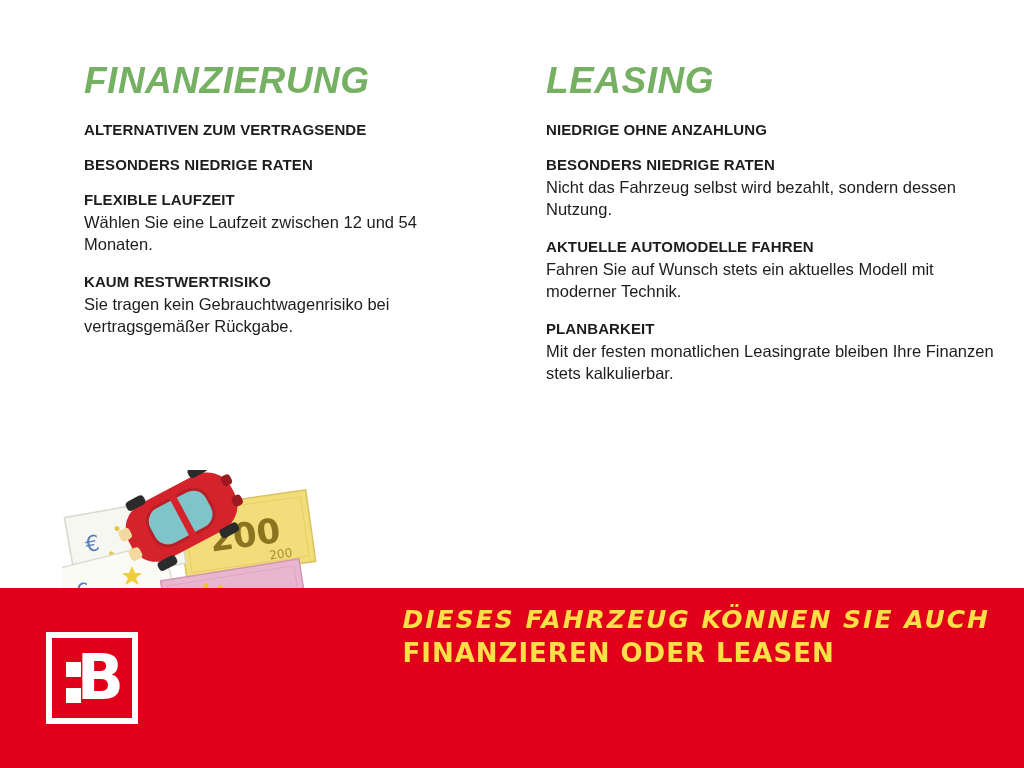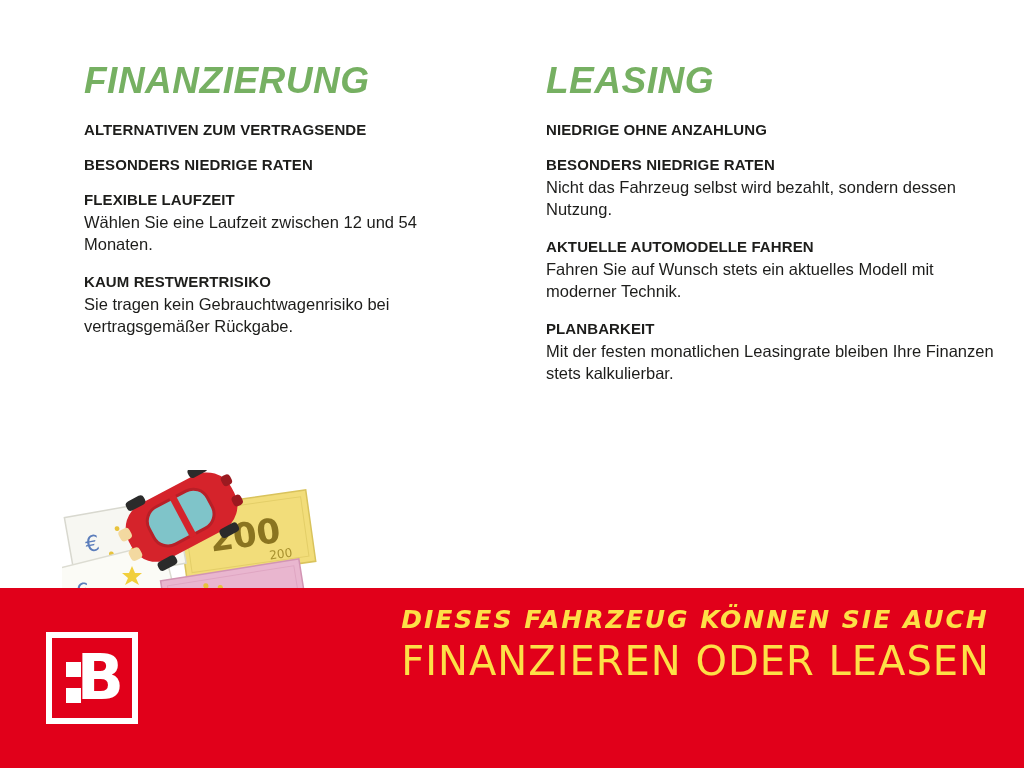--- a/index.html
+++ b/index.html
@@ -94,22 +94,22 @@
   .footer-line1 {
     font-size: 25px;
     font-weight: bold;
     font-style: italic;
     letter-spacing: 2px;
     line-height: 1.1;
     margin: 0 0 6px 0;
     font-family: "DejaVu Sans", sans-serif;
   }
   .footer-line2 {
-    font-size: 40px;
-    font-weight: normal;
+    font-size: 26px;
+    font-weight: bold;
     letter-spacing: 1px;
     line-height: 1.05;
     margin: 0;
     font-family: "DejaVu Sans", sans-serif;
   }
 
   
   .logo {
     position: absolute;
     left: 46px;

